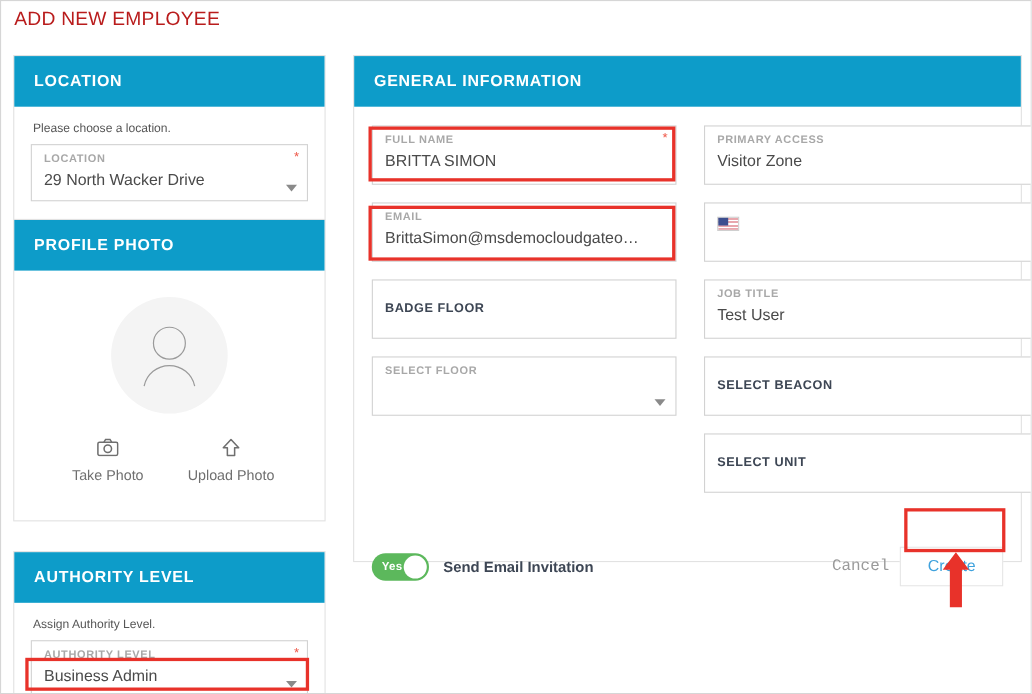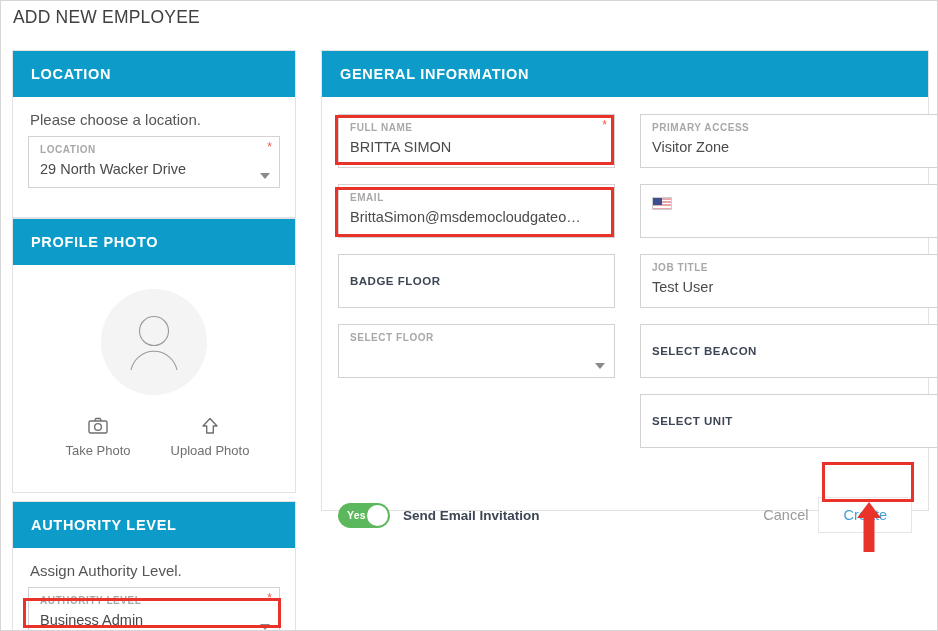--- a/index.html
+++ b/index.html
@@ -22,21 +22,21 @@
     overflow: hidden;
   }
 
   
   .page-title {
     position: absolute;
     left: 12px;
     top: 6px;
     font-size: 17.5px;
     letter-spacing: 0.2px;
-    color: #404040;
+    color: #b91c1c;
     font-weight: 400;
     white-space: nowrap;
   }
 
   
   .card {
     position: absolute;
     background: #ffffff;
     border: 1px solid #e2e2e2;
     box-sizing: border-box;
@@ -54,21 +54,21 @@
     font-size: 14.5px;
     font-weight: bold;
     letter-spacing: 0.7px;
   }
   .card-body {
     padding: 12px 15px 14px 15px;
     box-sizing: border-box;
   }
 
   .helper-text {
-    font-size: 15px;
+    font-size: 11px;
     color: #565656;
     margin: 2px 0 8px 2px;
     font-weight: 400;
   }
 
   
   .field {
     position: relative;
     border: 1px solid #d2d2d2;
     background: #fff;
@@ -229,21 +229,21 @@
     font-size: 13.5px;
     font-weight: bold;
     color: #3d4654;
   }
   .btn-cancel {
     font-size: 14.5px;
     color: #9a9a9a;
     background: none;
     border: none;
     padding: 6px 10px;
-    font-family: Liberation Sans, sans-serif;
+    font-family: Liberation Mono, monospace;
     cursor: pointer;
   }
   .btn-create {
     font-size: 14.5px;
     color: #3fa2dd;
     background: #ffffff;
     border: 1px solid #e6e6e6;
     padding: 9px 24px;
     font-family: inherit;
     cursor: pointer;
@@ -270,21 +270,21 @@
       <div class="helper-text">Please choose a location.</div>
       <div class="field" style="height:52px;">
         <span class="flabel">LOCATION</span>
         <span class="fvalue">29 North Wacker Drive</span>
         <span class="req-star">*</span>
         <span class="caret"></span>
       </div>
     </div>
   </div>
 
-  <div class="card" style="left:11px; top:217px; width:284px; height:275px;">
+  <div class="card" style="left:11px; top:198px; width:284px; height:275px;">
     <div class="card-header">
       <span class="htext">PROFILE PHOTO</span>
     </div>
     <div class="card-body" style="padding-top:14px;">
       <div class="avatar-wrap">
         <div class="avatar">
           <svg width="70" height="70" viewBox="0 0 70 70">
             <circle cx="35" cy="24" r="14.5" fill="none" stroke="#9a9a9a" stroke-width="1.1"></circle>
             <path d="M12 63 A23.5 23.5 0 0 1 58 63" fill="none" stroke="#9a9a9a" stroke-width="1.1"></path>
           </svg>

